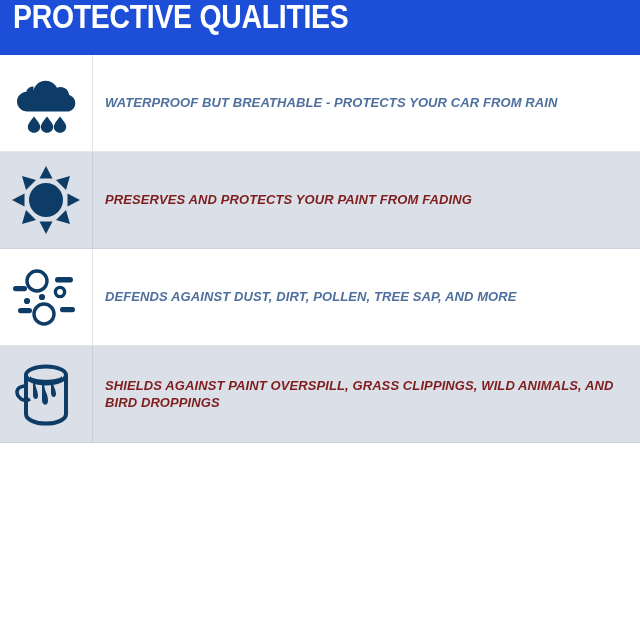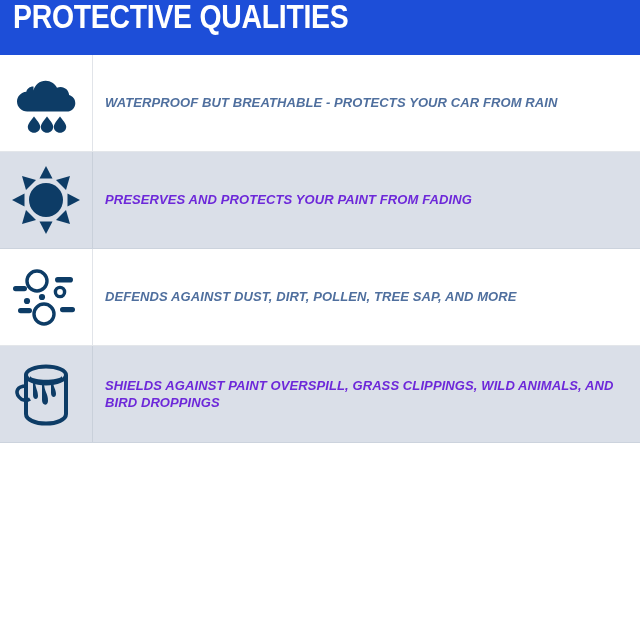--- a/index.html
+++ b/index.html
@@ -84,21 +84,21 @@
   .row-text {
     font-family: "Liberation Sans", sans-serif;
     font-size: 13px;
     font-weight: bold;
     font-style: italic;
     line-height: 1.33;
     letter-spacing: 0.1px;
     text-transform: uppercase;
   }
   .text-blue .row-text { color: #4f6f9e; }
-  .text-dark .row-text { color: #6d28d9; }
+  .text-dark .row-text { color: #7f1d1d; }
   .footer-strip {
     height: 7px;
     background: #ffffff;
   }
 </style>
 </head>
 <body>
 
 <div id="infographic">
 

